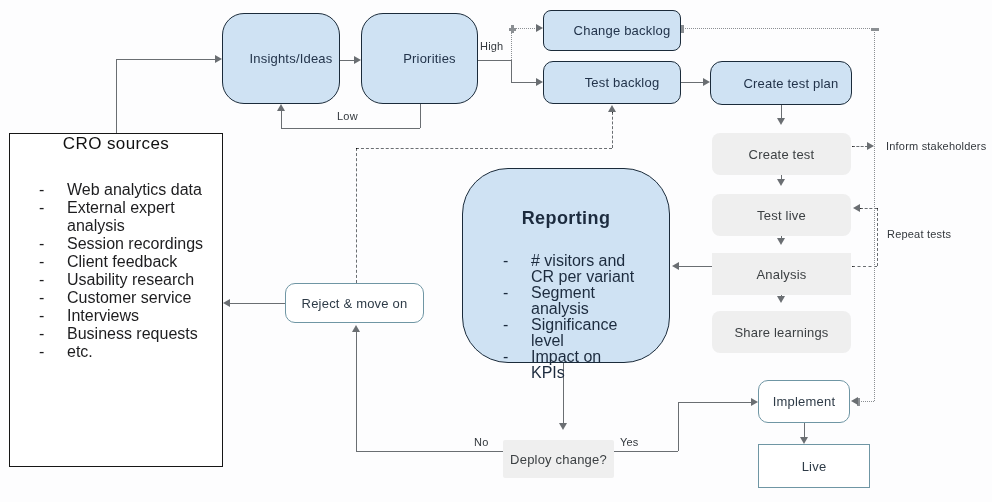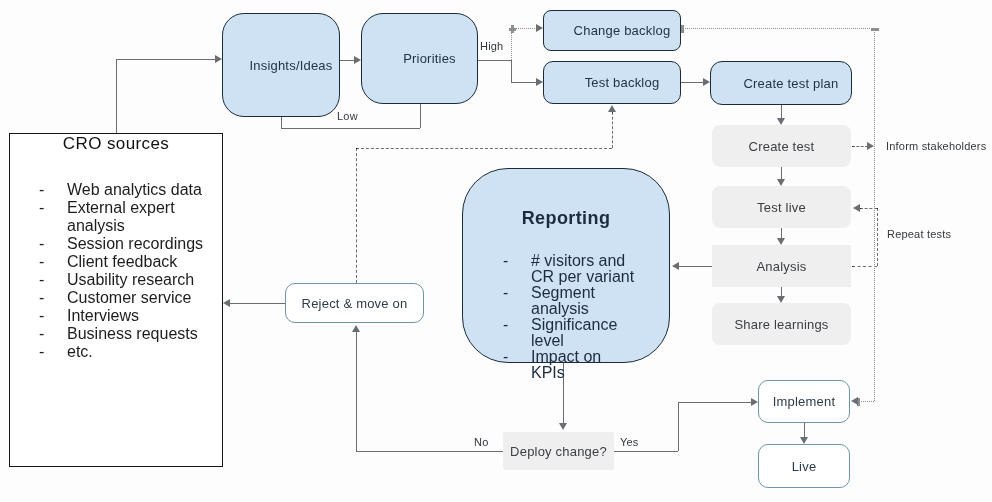--- a/index.html
+++ b/index.html
@@ -13,21 +13,21 @@
     --graytext:#3c4043;
   }
   *{box-sizing:border-box;margin:0;padding:0}
   body{background:#fff;font-family:"Liberation Sans",sans-serif;}
   .canvas{position:relative;width:992px;height:502px;background:#fdfdfe;overflow:hidden;}
 
   
   .node{position:absolute;display:flex;align-items:center;justify-content:center;
         font-size:13px;letter-spacing:.2px;text-align:center;}
   .blue{background:var(--blue);border:1.5px solid var(--darkb);color:var(--navytext);padding-left:20px;}
-  .grayb{background:var(--gray);border:none;color:var(--graytext);}
+  .grayb{background:var(--gray);border:none;color:var(--graytext);margin-top:8px;}
   .whiteb{background:#fff;border:1px solid var(--teal);color:#2e3b47;}
 
   .bigbox{position:absolute;background:#fff;border:1.5px solid #161616;color:#161616;}
   .bigbox .btitle{text-align:center;font-size:17px;letter-spacing:.4px;color:#111;}
   .rep{background:var(--blue);border:1.5px solid var(--darkb);border-radius:46px;color:#1c2b3e;}
   .rep .btitle{font-size:18px;color:#1c2b3e;font-weight:bold;}
 
   ul.dashlist{list-style:none;}
   ul.dashlist li{position:relative;font-size:16px;line-height:18px;color:#1d1d1f;padding-left:28px;}
   ul.dashlist li::before{content:"-";position:absolute;left:0;top:0;}
@@ -143,21 +143,21 @@
       <li>Session recordings</li>
       <li>Client feedback</li>
       <li>Usability research</li>
       <li>Customer service</li>
       <li>Interviews</li>
       <li>Business requests</li>
       <li>etc.</li>
     </ul>
   </div>
 
-  <div class="node blue" style="left:222px;top:13px;width:118px;height:104px;border-radius:22px">Insights/Ideas</div>
+  <div class="node blue" style="left:222px;top:13px;width:118px;height:91px;border-radius:22px">Insights/Ideas</div>
   <div class="node blue" style="left:361px;top:13px;width:117px;height:91px;border-radius:22px">Priorities</div>
   <div class="node blue" style="left:543px;top:10px;width:138px;height:41px;border-radius:8px">Change backlog</div>
   <div class="node blue" style="left:543px;top:61px;width:138px;height:43px;border-radius:10px">Test backlog</div>
   <div class="node blue" style="left:710px;top:61px;width:142px;height:44px;border-radius:12px">Create test plan</div>
 
   <div class="node grayb" style="left:712px;top:125px;width:139px;height:42px;border-radius:8px">Create test</div>
   <div class="node grayb" style="left:712px;top:186px;width:139px;height:42px;border-radius:8px">Test live</div>
   <div class="node grayb" style="left:712px;top:245px;width:139px;height:42px;border-radius:0">Analysis</div>
   <div class="node grayb" style="left:712px;top:303px;width:139px;height:42px;border-radius:8px">Share learnings</div>
 
@@ -167,15 +167,15 @@
       <li># visitors and CR per variant</li>
       <li>Segment analysis</li>
       <li>Significance level</li>
       <li>Impact on KPIs</li>
     </ul>
   </div>
 
   <div class="node whiteb" style="left:285px;top:283px;width:139px;height:40px;border-radius:10px">Reject &amp; move on</div>
   <div class="node grayb" style="left:503px;top:432px;width:111px;height:38px;border-radius:2px">Deploy change?</div>
   <div class="node whiteb" style="left:758px;top:380px;width:92px;height:43px;border-radius:10px">Implement</div>
-  <div class="node whiteb" style="left:758px;top:444px;width:92px;height:44px;border-radius:10px">Live</div>
+  <div class="node whiteb" style="left:758px;top:444px;width:112px;height:44px;border-radius:0">Live</div>
 
 </div>
 
 </body></html>

